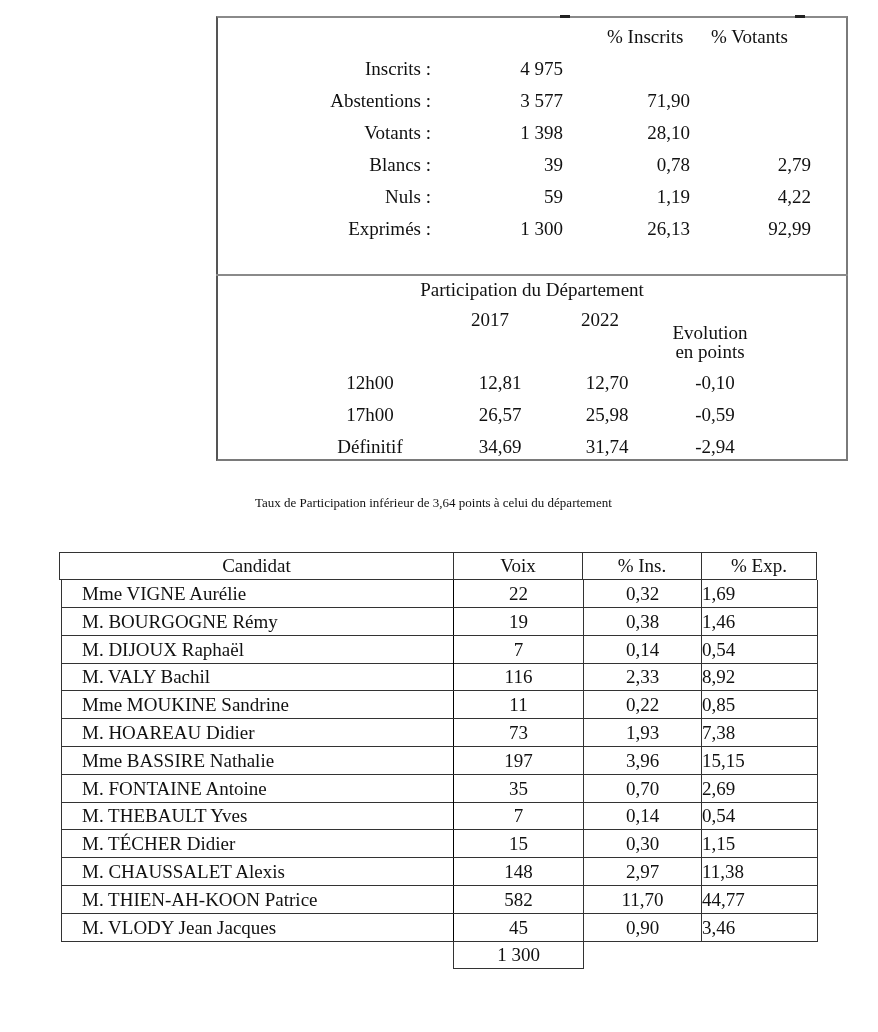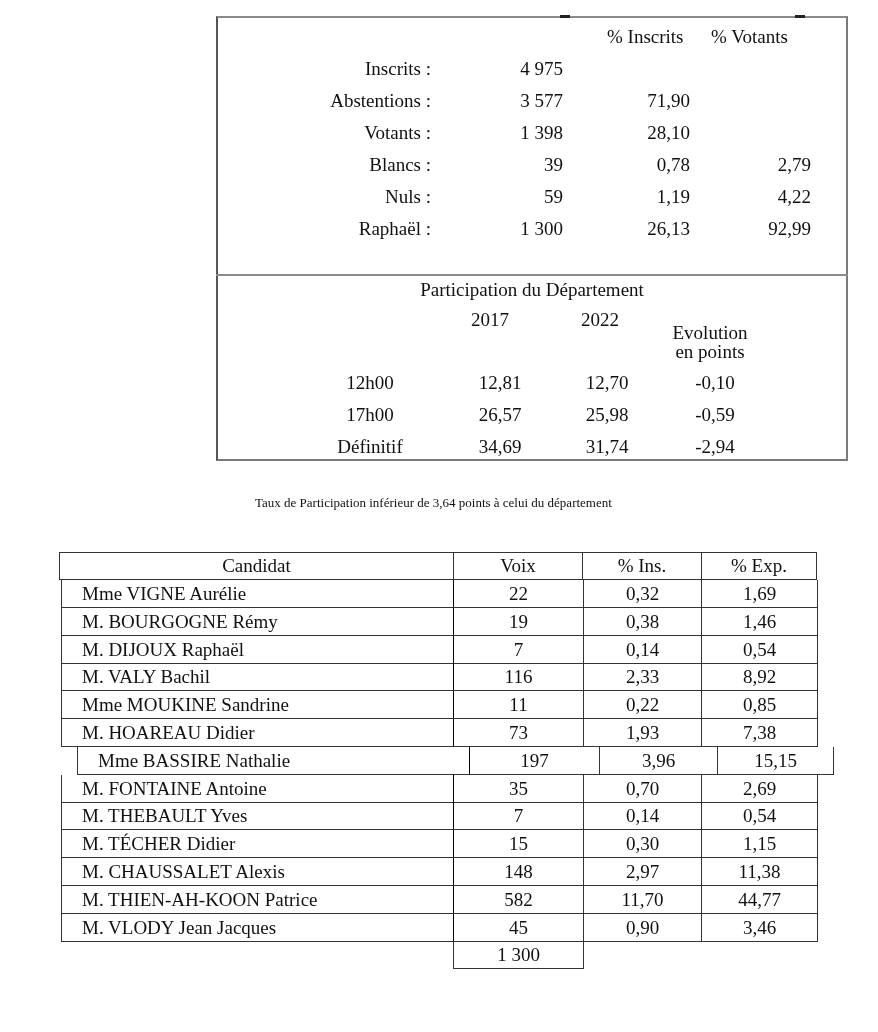--- a/index.html
+++ b/index.html
@@ -80,21 +80,21 @@
       position: absolute;
       top: 0;
       height: 27px;
       line-height: 27px;
       box-sizing: border-box;
       font-size: 19px;
     }
     .cand-cell.name { left: 0; width: 392px; padding-left: 20px; border-left: 1px solid #333; }
     .cand-cell.voix { left: 392px; width: 130px; text-align: center; border-left: 1px solid #000000; }
     .cand-cell.ins  { left: 522px; width: 118px; text-align: center; border-left: 1px solid #333; }
-    .cand-cell.exp  { left: 640px; width: 117px; text-align: center; border-left: 1px solid #333; border-right: 1px solid #333; }
+    .cand-cell.exp  { left: 640px; width: 117px; text-align: left; border-left: 1px solid #333; border-right: 1px solid #333; }
 
     #total-cell {
       position: absolute;
       left: 453px;
       top: 942px;
       width: 131px;
       height: 27px;
       box-sizing: border-box;
       border: 1px solid #333;
       border-top: none;
@@ -139,21 +139,21 @@
       <div class="abs r" style="left: 490px; width: 200px; top: 154px;">0,78</div>
       <div class="abs r" style="left: 611px; width: 200px; top: 154px;">2,79</div>
     </div>
     <div>
       <div class="abs r" style="left: 231px; width: 200px; top: 186px;">Nuls :</div>
       <div class="abs r" style="left: 363px; width: 200px; top: 186px;">59</div>
       <div class="abs r" style="left: 490px; width: 200px; top: 186px;">1,19</div>
       <div class="abs r" style="left: 611px; width: 200px; top: 186px;">4,22</div>
     </div>
     <div>
-      <div class="abs r" style="left: 231px; width: 200px; top: 218px;">Raphaël :</div>
+      <div class="abs r" style="left: 231px; width: 200px; top: 218px;">Exprimés :</div>
       <div class="abs r" style="left: 363px; width: 200px; top: 218px;">1 300</div>
       <div class="abs r" style="left: 490px; width: 200px; top: 218px;">26,13</div>
       <div class="abs r" style="left: 611px; width: 200px; top: 218px;">92,99</div>
     </div>
   </div>
 
 <div class="abs c" style="left:216px; width:632px; top:279px;">Participation du Département</div>
 <div class="abs c" style="left:450px; width:80px; top:309px;">2017</div>
 <div class="abs c" style="left:560px; width:80px; top:309px;">2022</div>
 <div class="abs c" style="left:660px; width:100px; top:322px;">Evolution</div>
@@ -216,21 +216,21 @@
       <div class="cand-cell voix">11</div>
       <div class="cand-cell ins">0,22</div>
       <div class="cand-cell exp">0,85</div>
     </div>
     <div class="cand-row" style="top: 719px;">
       <div class="cand-cell name">M. HOAREAU Didier</div>
       <div class="cand-cell voix">73</div>
       <div class="cand-cell ins">1,93</div>
       <div class="cand-cell exp">7,38</div>
     </div>
-    <div class="cand-row" style="top: 746.8px; margin-left: 16px;">
+    <div class="cand-row" style="top: 746.8px;">
       <div class="cand-cell name">Mme BASSIRE Nathalie</div>
       <div class="cand-cell voix">197</div>
       <div class="cand-cell ins">3,96</div>
       <div class="cand-cell exp">15,15</div>
     </div>
     <div class="cand-row" style="top: 774.6px;">
       <div class="cand-cell name">M. FONTAINE Antoine</div>
       <div class="cand-cell voix">35</div>
       <div class="cand-cell ins">0,70</div>
       <div class="cand-cell exp">2,69</div>

